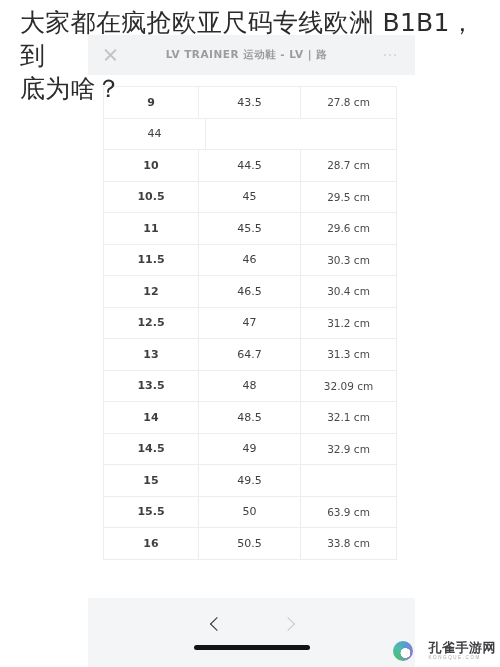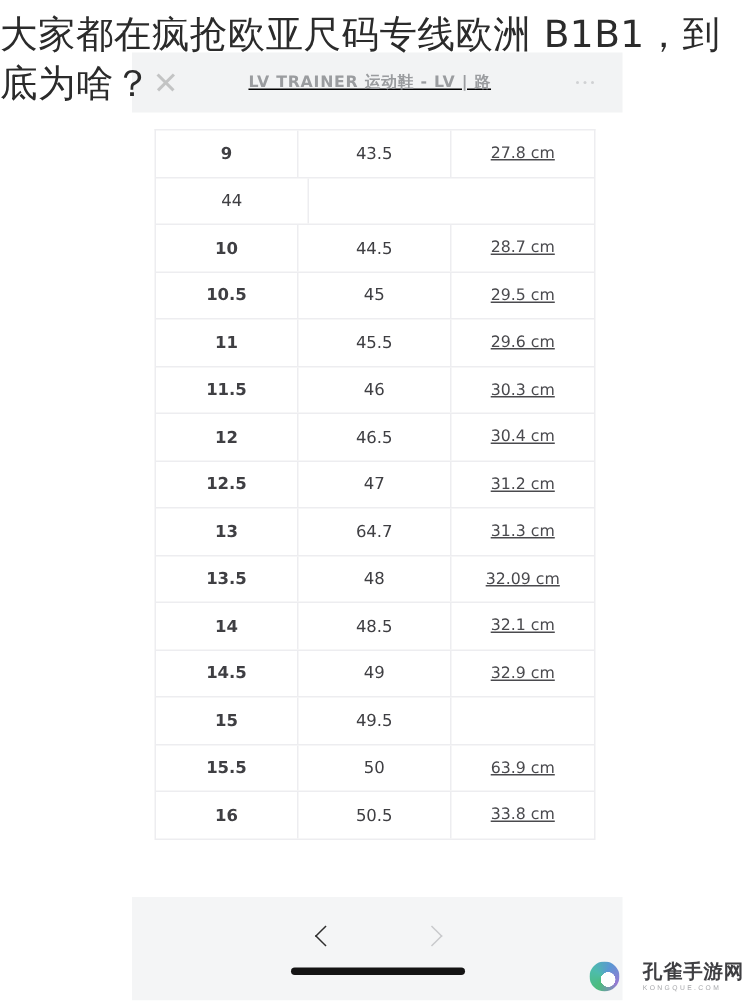--- a/index.html
+++ b/index.html
@@ -14,21 +14,21 @@
     overflow: hidden;
     position: relative;
   }
 
   
   #headline {
     position: absolute;
     top: 0;
     left: 0;
     width: 500px;
-    padding: 6px 4px 0 0;
+    padding: 6px 4px 0 20px;
     box-sizing: border-box;
     font-size: 25px;
     line-height: 33px;
     color: #2b2b2b;
     letter-spacing: 0.3px;
     z-index: 5;
     pointer-events: none;
     font-family: "DejaVu Sans", "Liberation Sans", sans-serif;
   }
 
@@ -46,21 +46,20 @@
   
   #chrome-bar {
     position: absolute;
     left: 0;
     top: 0;
     width: 327px;
     height: 40px;
     background: #f2f3f4;
     display: flex;
     align-items: center;
-    text-decoration: underline;
   }
   #close-icon {
     width: 16px;
     height: 16px;
     margin-left: 14px;
     flex: 0 0 auto;
     position: relative;
     opacity: .45;
   }
   #close-icon::before, #close-icon::after {
@@ -139,21 +138,20 @@
   .c-eu {
     width: 102px;
     font-size: 11px;
     border-right: 1px solid #ededf0;
     text-align: center;
   }
   .c-cm {
     width: 95px;
     font-size: 10.5px;
     color: #4a4a4e;
-    text-decoration: underline;
   }
 
   
   #nav-bar {
     position: absolute;
     left: 0;
     top: 563px;
     width: 327px;
     height: 69px;
     background: #f4f5f6;
@@ -201,21 +199,21 @@
     border-radius: 3px;
     background: #141414;
   }
 
   
   #watermark {
     position: absolute;
     right: 4px;
     bottom: 6px;
     display: flex;
-    align-items: flex-end;
+    align-items: flex-start;
     gap: 16px;
     z-index: 9;
     opacity: .92;
   }
   #wm-logo {
     width: 20px;
     height: 20px;
     border-radius: 50%;
     background:
       radial-gradient(circle at 62% 60%, #ffffff 0 28%, rgba(255,255,255,0) 29%),

